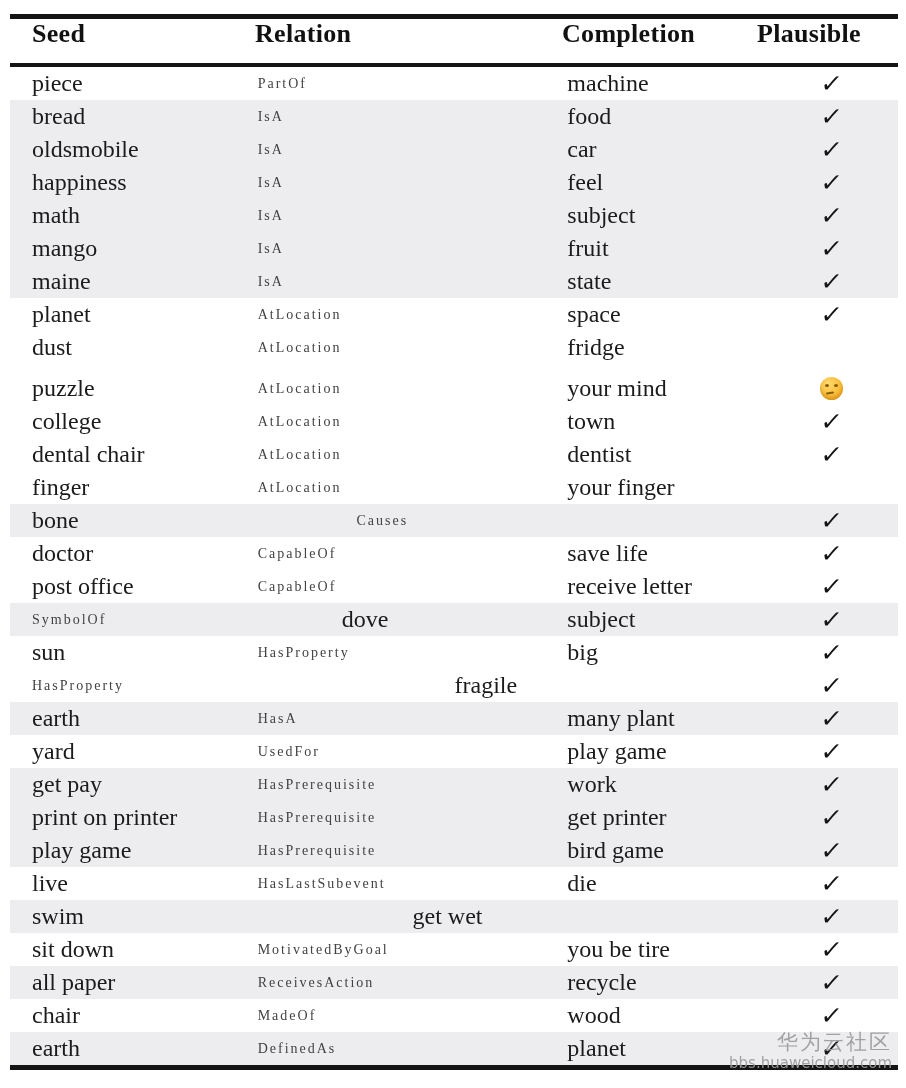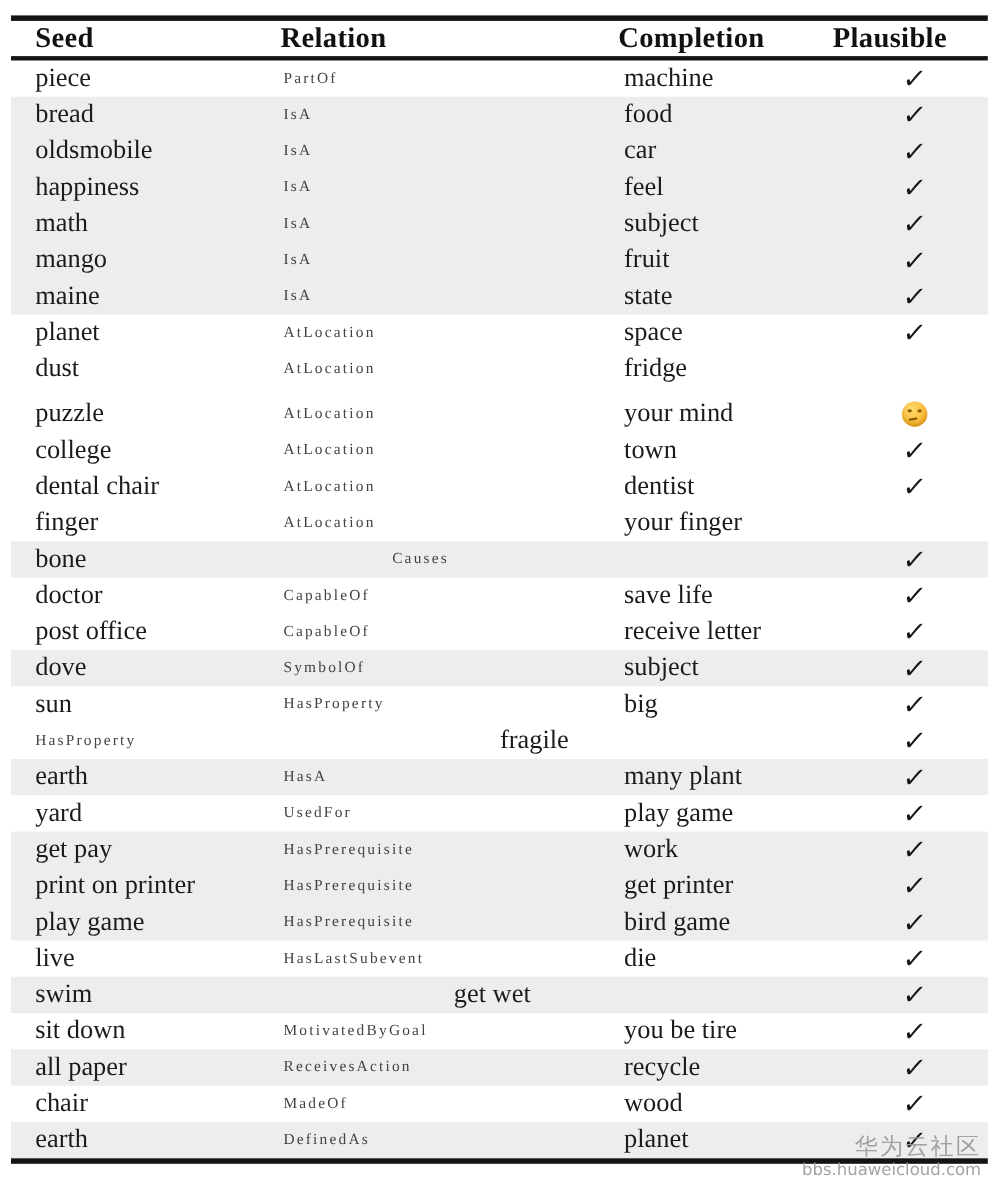--- a/index.html
+++ b/index.html
@@ -10,22 +10,22 @@
     position: absolute;
     left: 10px; top: 14px;
     width: 888px;
   }
   .rule { width: 100%; background: var(--rule, #141414); }
   .rule.thick { height: 5px; }
   .rule.mid { height: 4px; }
 
   .header-row {
     display: flex;
-    align-items: center;
-    height: 32px;
+    align-items: flex-start;
+    height: 44px;
     padding-left: 22px;
   }
   .header-row .cell {
     font-weight: bold;
     font-size: 26px;
     color: #111111;
     letter-spacing: 0.3px;
   }
 
   .cell { display: block; white-space: nowrap; overflow: visible; }
@@ -226,22 +226,22 @@
   </div>
 
   <div class="row">
     <span class="cell seed">post office</span>
     <span class="cell relation">CapableOf</span>
     <span class="cell completion">receive letter</span>
     <span class="cell plausible"><span class="check">✓</span></span>
   </div>
 
   <div class="row shaded">
+    <span class="cell relation">SymbolOf</span>
     <span class="cell seed">dove</span>
-    <span class="cell relation">SymbolOf</span>
     <span class="cell completion">subject</span>
     <span class="cell plausible"><span class="check">✓</span></span>
   </div>
 
   <div class="row">
     <span class="cell seed">sun</span>
     <span class="cell relation">HasProperty</span>
     <span class="cell completion">big</span>
     <span class="cell plausible"><span class="check">✓</span></span>
   </div>

